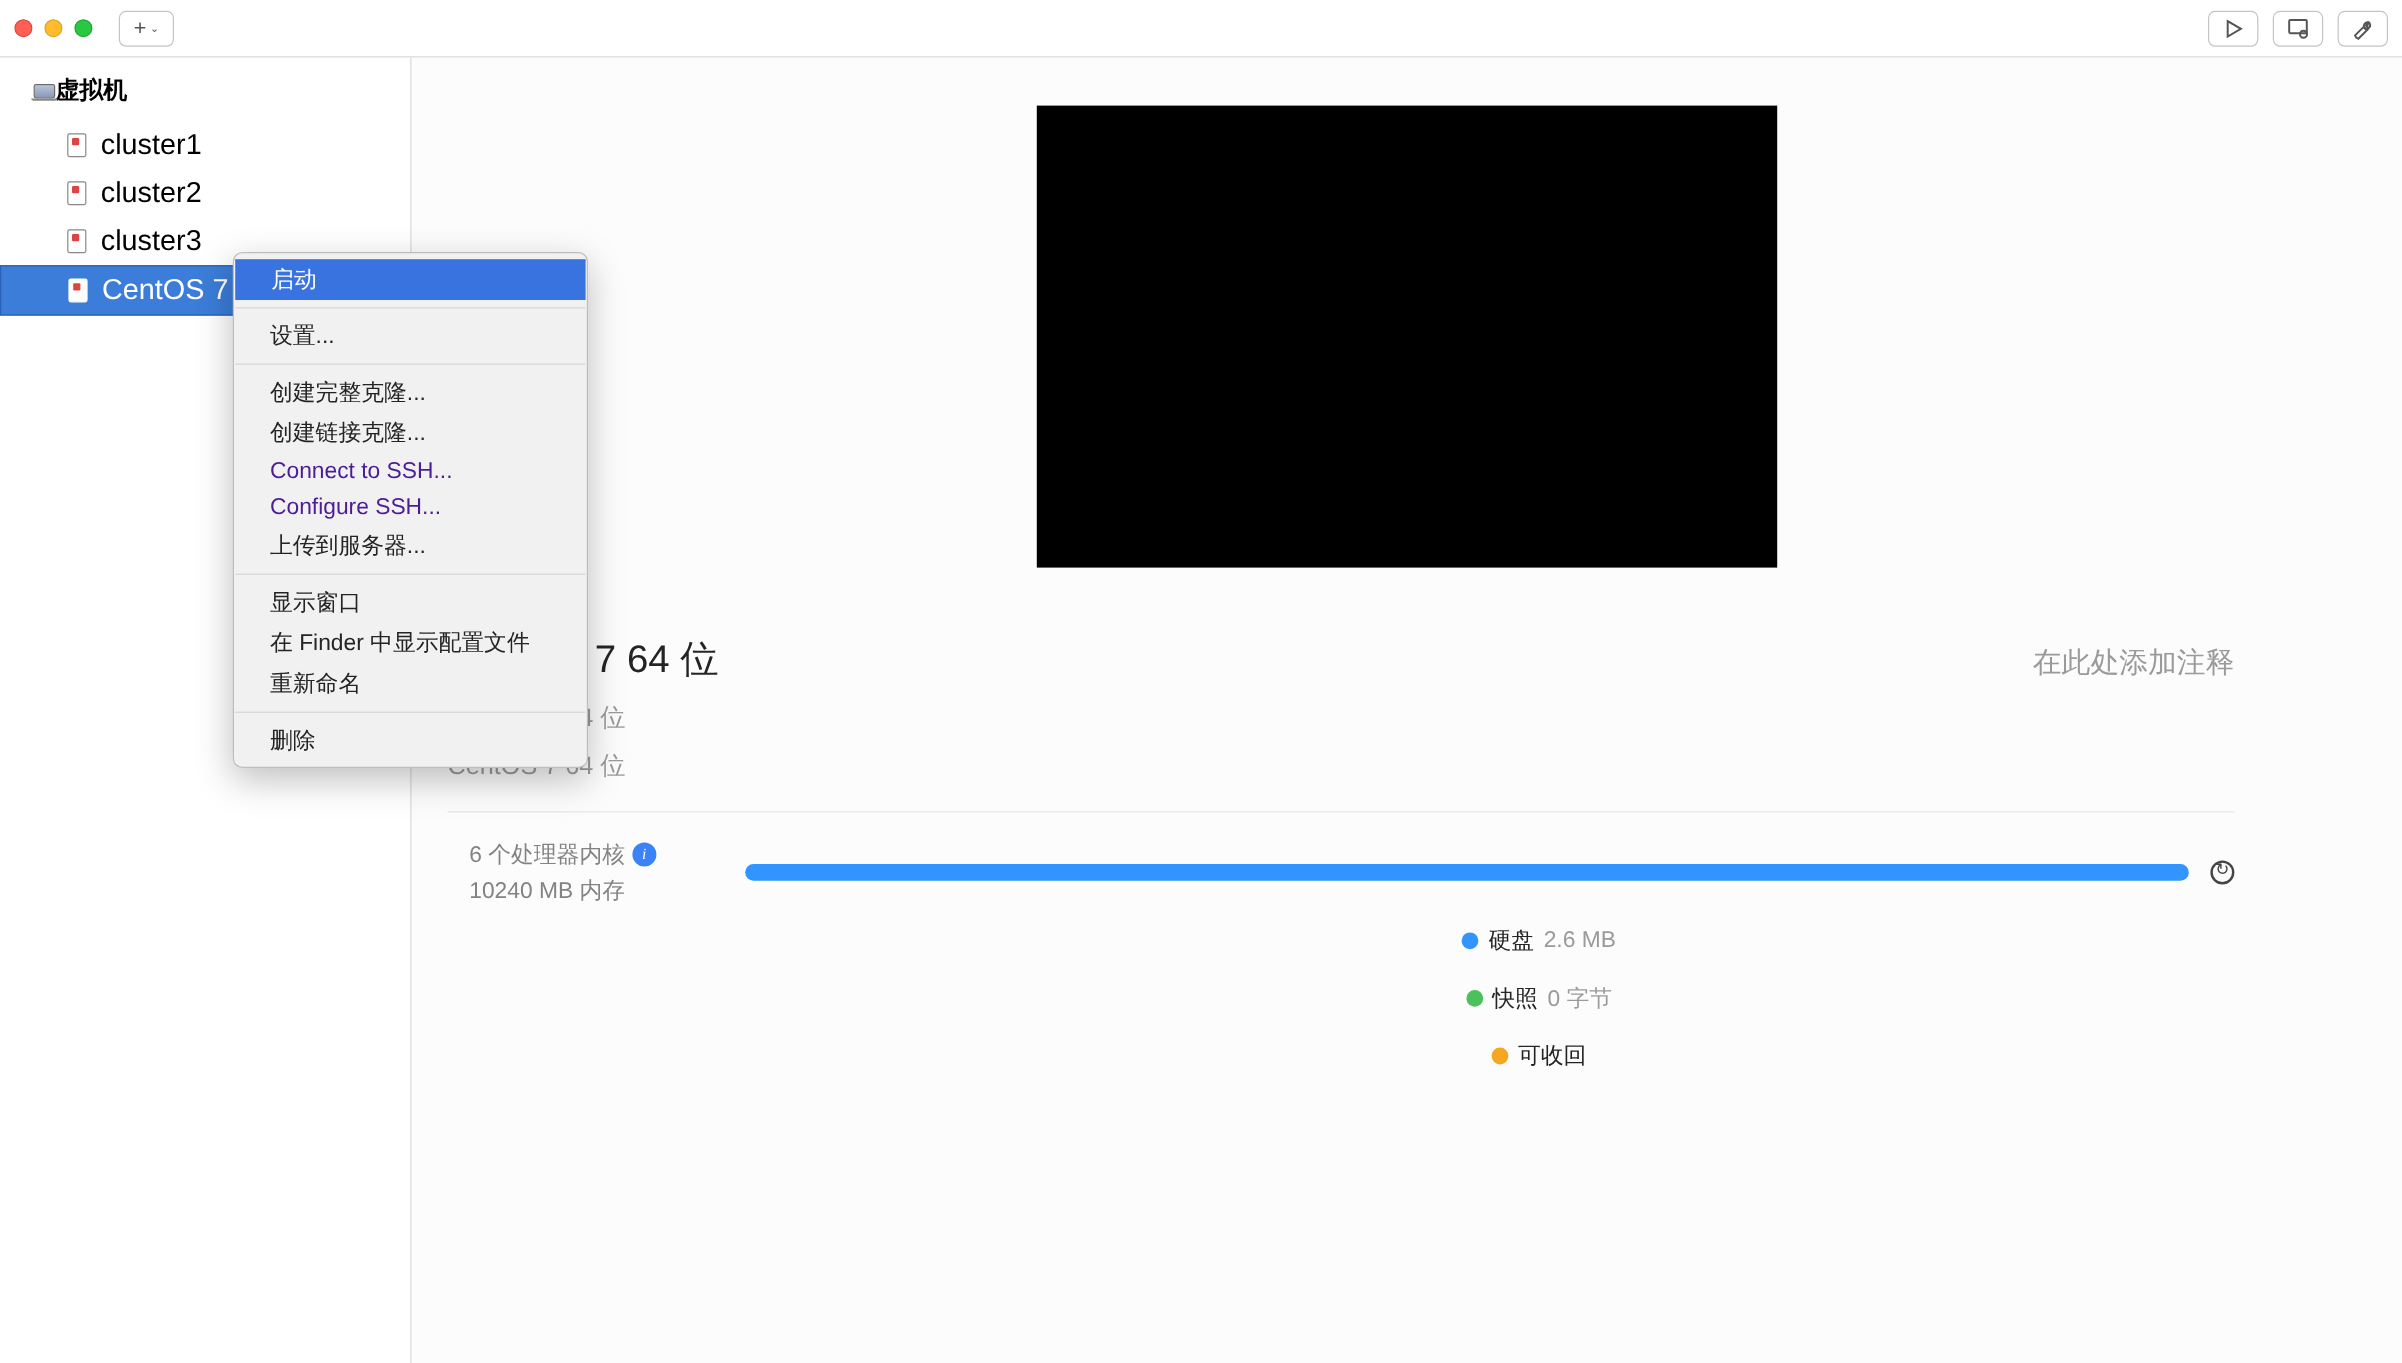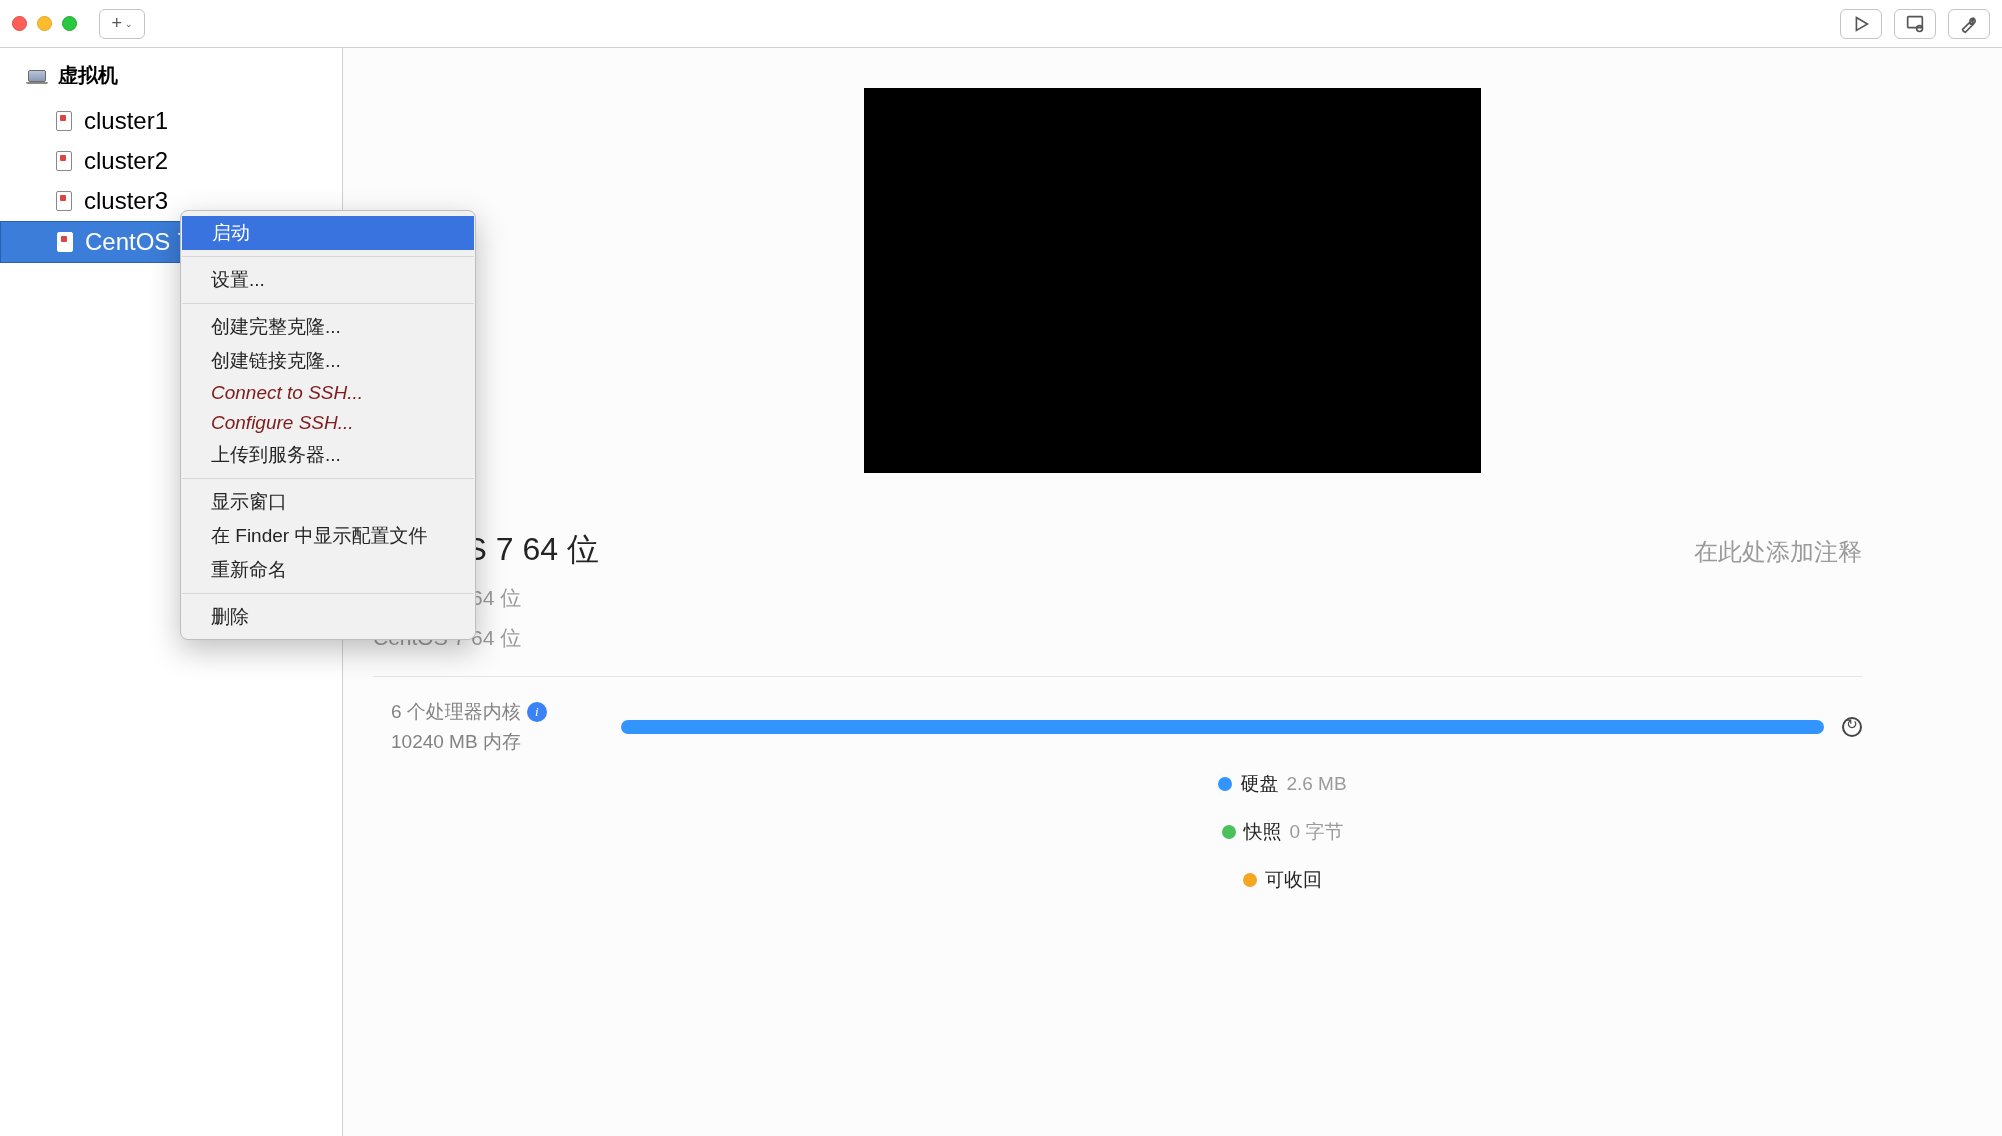--- a/index.html
+++ b/index.html
@@ -16,21 +16,21 @@
     .plus-icon { font-size: 18px; color: #555; font-weight: 400; }
     .chevron-icon { font-size: 9px; color: #555; }
     
     .toolbar-right { margin-left: auto; display: flex; gap: 12px; }
     .tool-btn { width: 42px; height: 30px; border: 1px solid #c4c4c4; border-radius: 6px; background: #fff; display: flex; align-items: center; justify-content: center; cursor: pointer; }
     .tool-btn svg { width: 22px; height: 22px; }
     
     .main-area { display: flex; height: calc(100% - 48px); }
     
     .sidebar { width: 343px; border-right: 1px solid #d0d0d0; background: #fff; padding-top: 8px; }
-    .sidebar-header { display: flex; align-items: center; gap: 12px; padding: 6px 28px; font-size: 20px; font-weight: 600; }
+    .sidebar-header { display: flex; align-items: center; gap: 0; padding: 6px 28px; font-size: 20px; font-weight: 600; }
     .laptop-icon { width: 18px; height: 12px; border: 1.5px solid #6a6a6a; border-radius: 2px; position: relative; background: linear-gradient(#b8c4d8, #8a9ab8); }
     .laptop-icon::after { content: ""; position: absolute; bottom: -3px; left: -3px; right: -3px; height: 2px; background: #888; border-radius: 0 0 2px 2px; }
     
     .vm-list { padding-top: 6px; }
     .vm-item { display: flex; align-items: center; gap: 12px; padding: 6px 12px 6px 56px; font-size: 24px; cursor: pointer; }
     .vm-item.selected { background: #3b7dd8; color: #fff; border: 1px solid #2860b5; }
     .vm-icon { width: 16px; height: 20px; border: 1px solid #888; border-radius: 2px; background: #fff; position: relative; flex-shrink: 0; }
     .vm-icon::before { content: ""; position: absolute; top: 3px; left: 3px; width: 6px; height: 6px; background: #d44; border-radius: 1px; }
     .vm-item.selected .vm-icon { border-color: #fff; }
     
@@ -54,24 +54,24 @@
     
     .legend-row { display: flex; gap: 22px; margin: 16px 0 0 220px; align-items: center; font-size: 19px; flex-direction: column; }
     .dot { width: 14px; height: 14px; border-radius: 50%; display: inline-block; margin-right: 6px; vertical-align: middle; }
     .dot-blue { background: #3295ff; }
     .dot-green { background: #4bc15e; }
     .dot-orange { background: #f5a623; }
     .legend-item { display: flex; align-items: center; gap: 2px; }
     .legend-label { color: #242424; }
     .legend-val { color: #9a9a9a; margin-left: 6px; }
     
-    .context-menu { position: absolute; top: 210px; left: 180px; width: 296px; background: #f1f1f1; border: 1px solid #bebebe; border-radius: 8px; box-shadow: 0 10px 30px rgba(0,0,0,0.25); padding: 5px 0; z-index: 100; }
+    .context-menu { position: absolute; top: 210px; left: 194px; width: 296px; background: #f1f1f1; border: 1px solid #bebebe; border-radius: 8px; box-shadow: 0 10px 30px rgba(0,0,0,0.25); padding: 5px 0; z-index: 100; }
     .menu-item { padding: 4px 30px; font-size: 19px; color: #242424; cursor: pointer; }
     .menu-item.highlighted { background: #3873e0; color: #fff; margin: 0 1px; }
-    .menu-item.disabled { color: #7f1d1d; cursor: default; font-style: italic; }
+    .menu-item.disabled { color: #4c1d95; cursor: default; }
     .menu-sep { height: 1px; background: #d6d6d6; margin: 6px 1px; }
   </style>
 </head>
 <body>
 
 <div class="titlebar">
   <div class="traffic-lights">
     <div class="traffic-light tl-close"></div>
     <div class="traffic-light tl-min"></div>
     <div class="traffic-light tl-max"></div>

